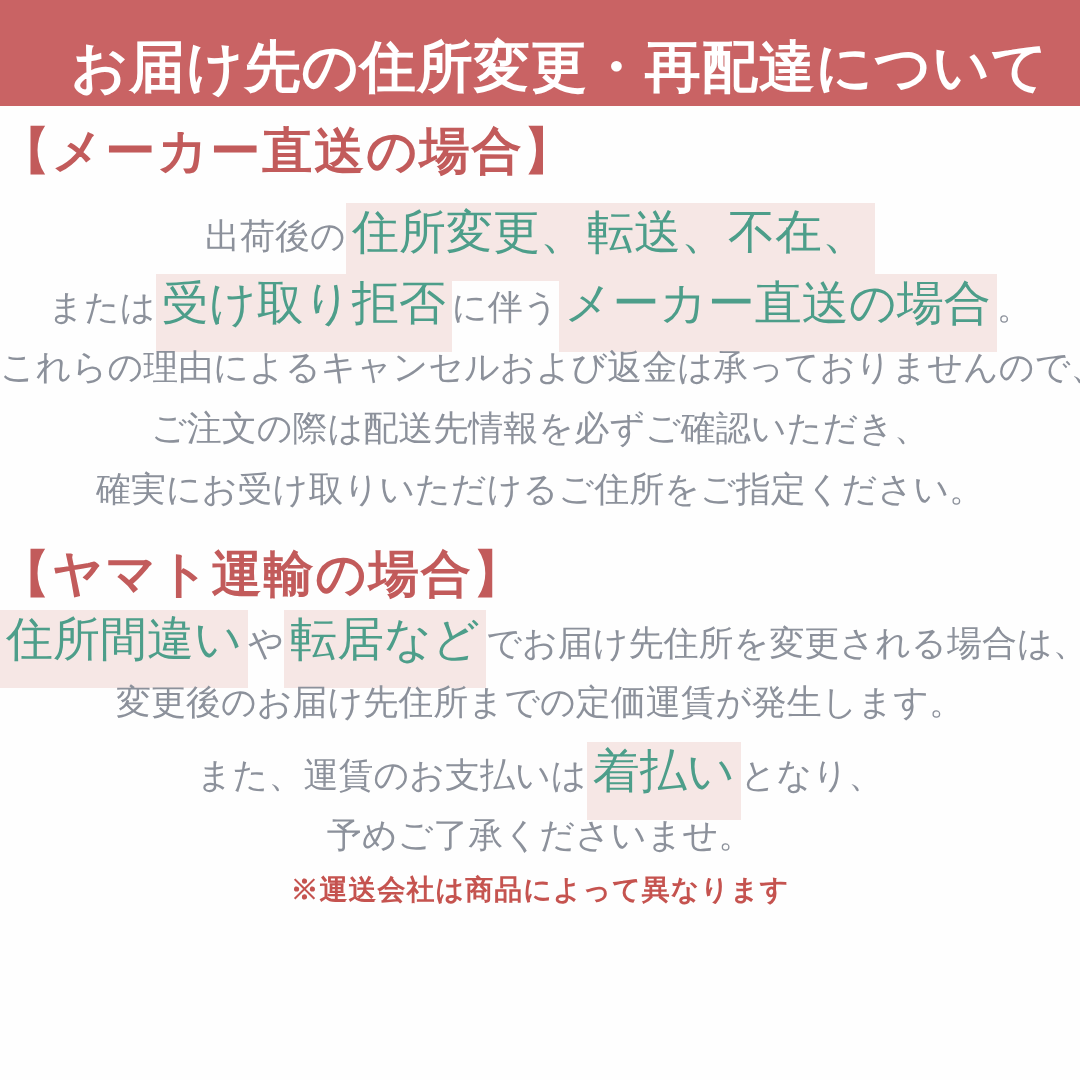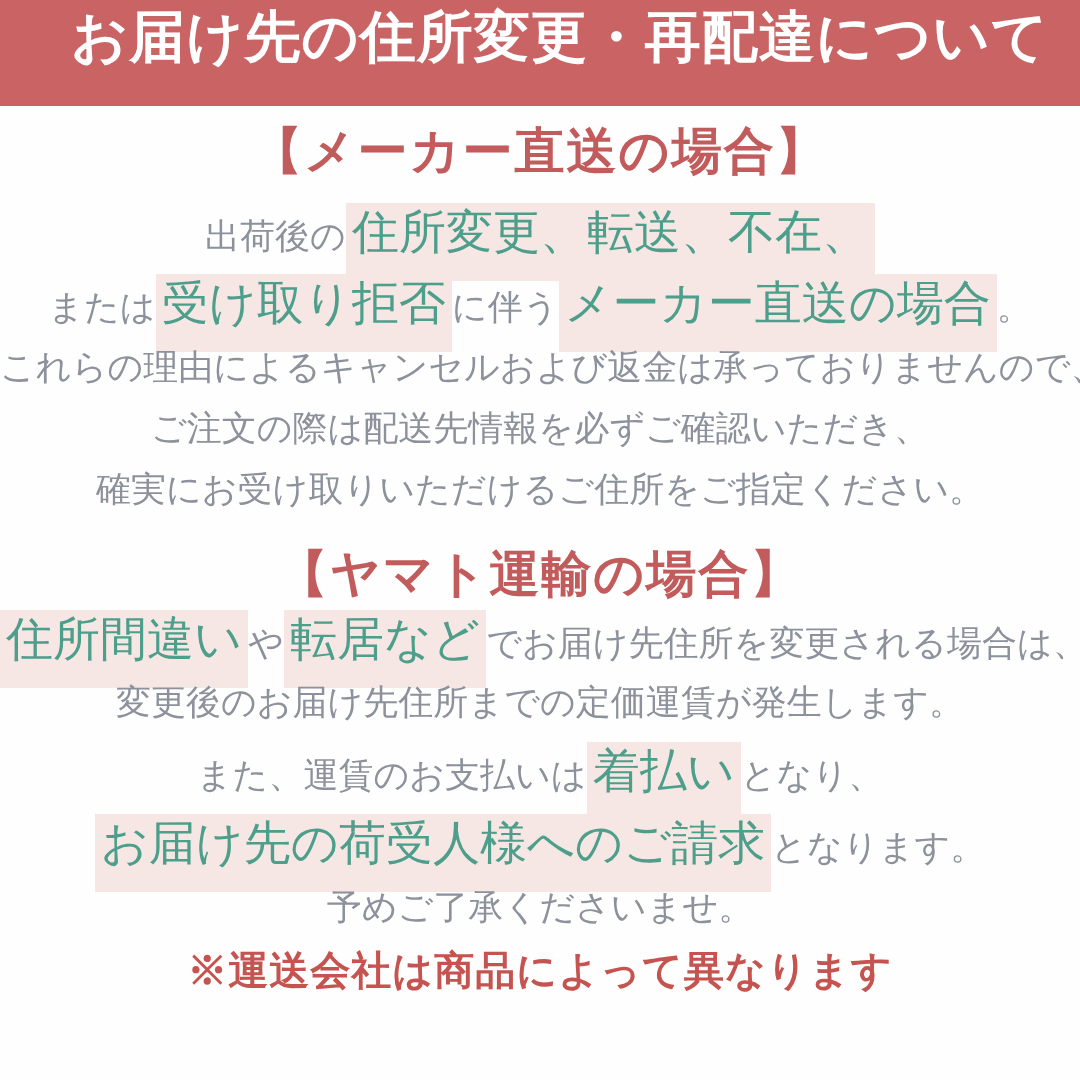--- a/index.html
+++ b/index.html
@@ -15,34 +15,33 @@
   html,body{width:1080px;height:1080px;}
   body{
     background:var(--white);
     font-family:"Liberation Sans", sans-serif;
     overflow:hidden;
   }
   .page{width:1080px;height:1080px;overflow:hidden;}
   .banner{
     width:100%;height:106px;
     background:var(--red-banner);
-    display:flex;align-items:flex-start;justify-content:center;padding-left:40px;
+    display:flex;align-items:flex-end;justify-content:center;padding-left:40px;
   }
   .banner h1{
     color:#fff;
     font-size:56px;
     font-weight:600;
     letter-spacing:1px;
     white-space:nowrap;
   }
   .section-heading{
     color:var(--red-heading);
     font-size:50px;
     font-weight:700;
-    text-align:center;
     line-height:1.25;
     letter-spacing:2px;
   }
   .section:nth-of-type(1) .section-heading{margin-top:14px;margin-bottom:16px;}
   .section:nth-of-type(2) .section-heading{margin-top:30px;}
   .line{
     text-align:center;
     line-height:1.4;
     margin-bottom:6px;
     white-space:nowrap;
@@ -55,21 +54,21 @@
   }
   .seg-h{
     color:var(--teal);
     background:var(--pink);
     font-size:47px;
     font-weight:400;
     padding:2px 6px 23px;
   }
   .note{
     color:var(--red-note);
-    font-size:40px;
+    font-size:28px;
     font-weight:700;
     text-align:center;
     letter-spacing:1px;
   }
 </style>
 </head>
 <body>
 
 <div class="page">
   <header class="banner">
@@ -87,20 +86,19 @@
           <div class="line plain"><span class="seg-g">確実にお受け取りいただけるご住所をご指定ください。</span></div>
         </div>
   </section>
 
   <section class="section">
     <h2 class="section-heading">【ヤマト運輸の場合】</h2>
     <div class="lines">
           <div class="line"><span class="seg-h">住所間違い</span><span class="seg-g">や</span><span class="seg-h">転居など</span><span class="seg-g">でお届け先住所を変更される場合は、</span></div>
           <div class="line plain"><span class="seg-g">変更後のお届け先住所までの定価運賃が発生します。</span></div>
           <div class="line"><span class="seg-g">また、運賃のお支払いは</span><span class="seg-h">着払い</span><span class="seg-g">となり、</span></div>
-          <div class="line"><span class="seg-h">お届け先の荷受人様へのご請求</span><span class="seg-g">となります。</span></div>
           <div class="line plain"><span class="seg-g">予めご了承くださいませ。</span></div>
         </div>
   </section>
 </main>
 
   <footer class="note">※運送会社は商品によって異なります</footer>
 </div>
 
 </body></html>

